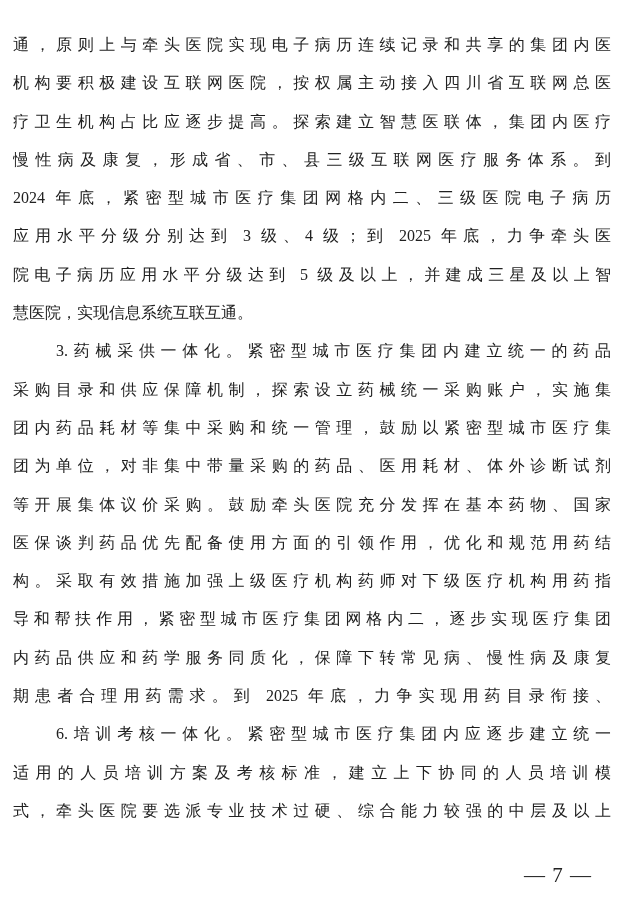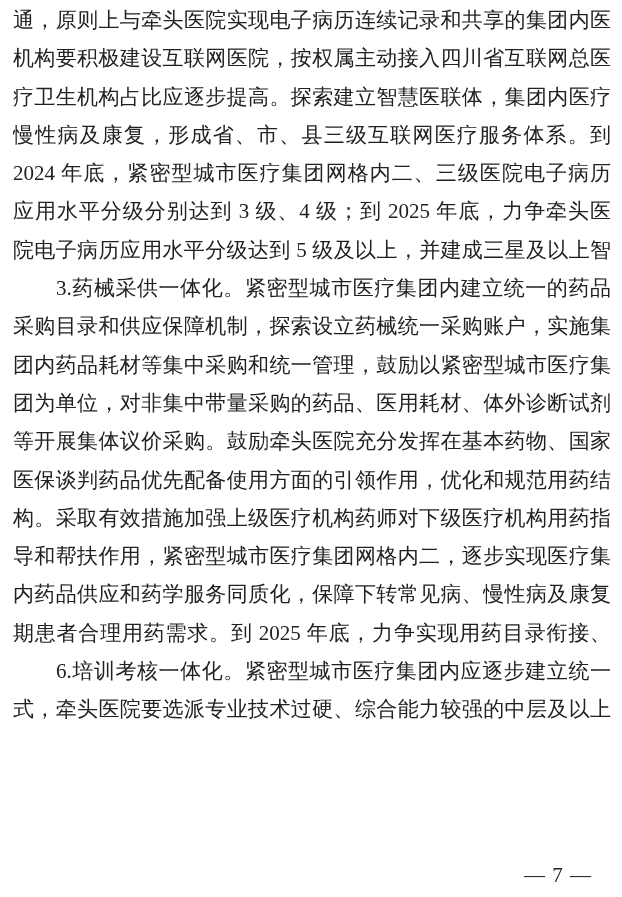--- a/index.html
+++ b/index.html
@@ -12,23 +12,23 @@
     width: 622px;
     height: 897px;
     background: #ffffff;
     overflow: hidden;
     font-family: "Liberation Serif", "DejaVu Serif", serif;
     color: #212121;
   }
   .body-text {
     position: absolute;
     left: 13px;
-    top: 1px;
+    top: 26px;
     width: 598px;
-    font-size: 21px;
+    font-size: 16px;
   }
   .paragraph {
     margin: 0;
   }
   .line {
     line-height: 38.3px;
     height: 38.3px;
     overflow: hidden;
     text-align: justify;
     text-align-last: justify;
@@ -57,32 +57,34 @@
 <div class="page">
   <div class="body-text">
       <div class="paragraph">
         <div class="line">通，原则上与牵头医院实现电子病历连续记录和共享的集团内医</div>
         <div class="line">机构要积极建设互联网医院，按权属主动接入四川省互联网总医</div>
         <div class="line">疗卫生机构占比应逐步提高。探索建立智慧医联体，集团内医疗</div>
         <div class="line">慢性病及康复，形成省、市、县三级互联网医疗服务体系。到</div>
         <div class="line">2024 年底，紧密型城市医疗集团网格内二、三级医院电子病历</div>
         <div class="line">应用水平分级分别达到 3 级、4 级；到 2025 年底，力争牵头医</div>
         <div class="line">院电子病历应用水平分级达到 5 级及以上，并建成三星及以上智</div>
+        <div class="line last-left">慧医院，实现信息系统互联互通。</div>
       </div>
       <div class="paragraph">
         <div class="line indent">3.药械采供一体化。紧密型城市医疗集团内建立统一的药品</div>
         <div class="line">采购目录和供应保障机制，探索设立药械统一采购账户，实施集</div>
         <div class="line">团内药品耗材等集中采购和统一管理，鼓励以紧密型城市医疗集</div>
         <div class="line">团为单位，对非集中带量采购的药品、医用耗材、体外诊断试剂</div>
         <div class="line">等开展集体议价采购。鼓励牵头医院充分发挥在基本药物、国家</div>
         <div class="line">医保谈判药品优先配备使用方面的引领作用，优化和规范用药结</div>
         <div class="line">构。采取有效措施加强上级医疗机构药师对下级医疗机构用药指</div>
         <div class="line">导和帮扶作用，紧密型城市医疗集团网格内二，逐步实现医疗集团</div>
         <div class="line">内药品供应和药学服务同质化，保障下转常见病、慢性病及康复</div>
         <div class="line">期患者合理用药需求。到 2025 年底，力争实现用药目录衔接、</div>
       </div>
       <div class="paragraph">
         <div class="line indent">6.培训考核一体化。紧密型城市医疗集团内应逐步建立统一</div>
+        <div class="line">适用的人员培训方案及考核标准，建立上下协同的人员培训模</div>
         <div class="line">式，牵头医院要选派专业技术过硬、综合能力较强的中层及以上</div>
       </div>
     </div>
   <div class="footer">— 7 —</div>
 </div>
 
 </body></html>

